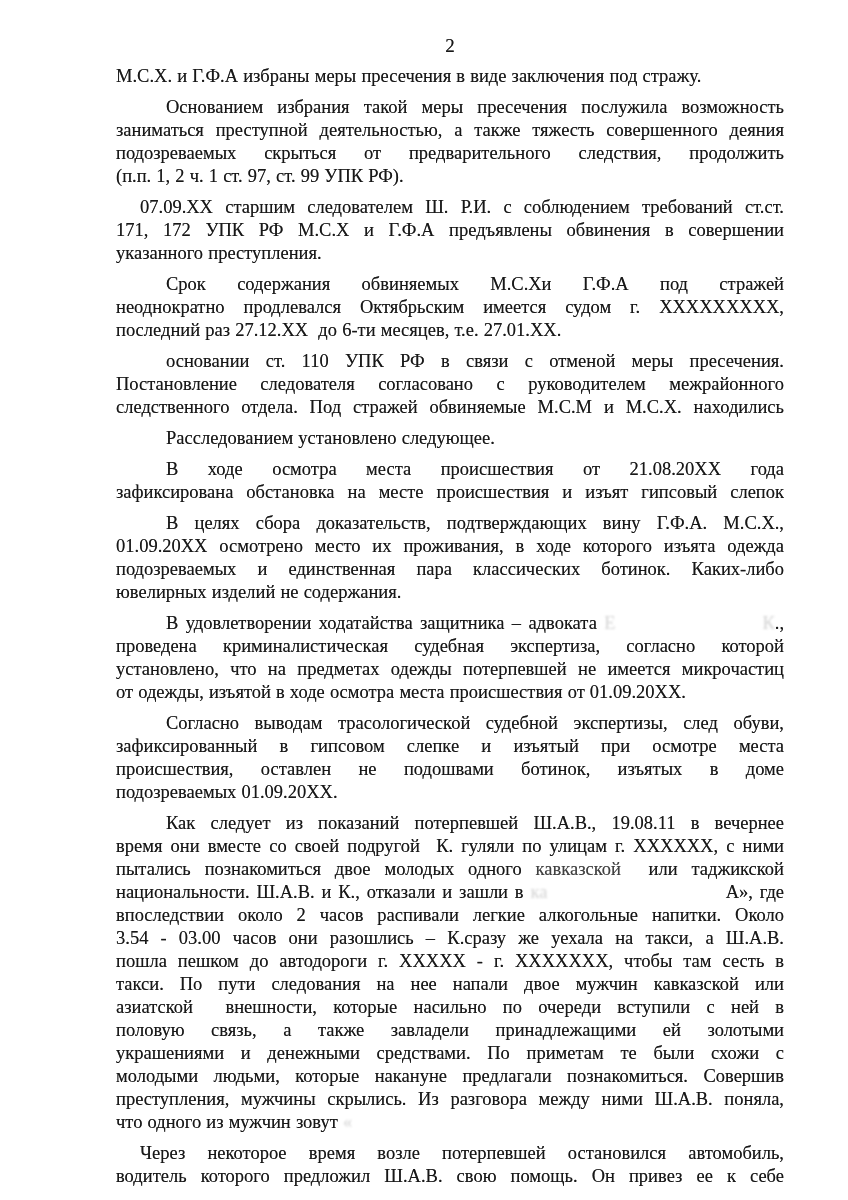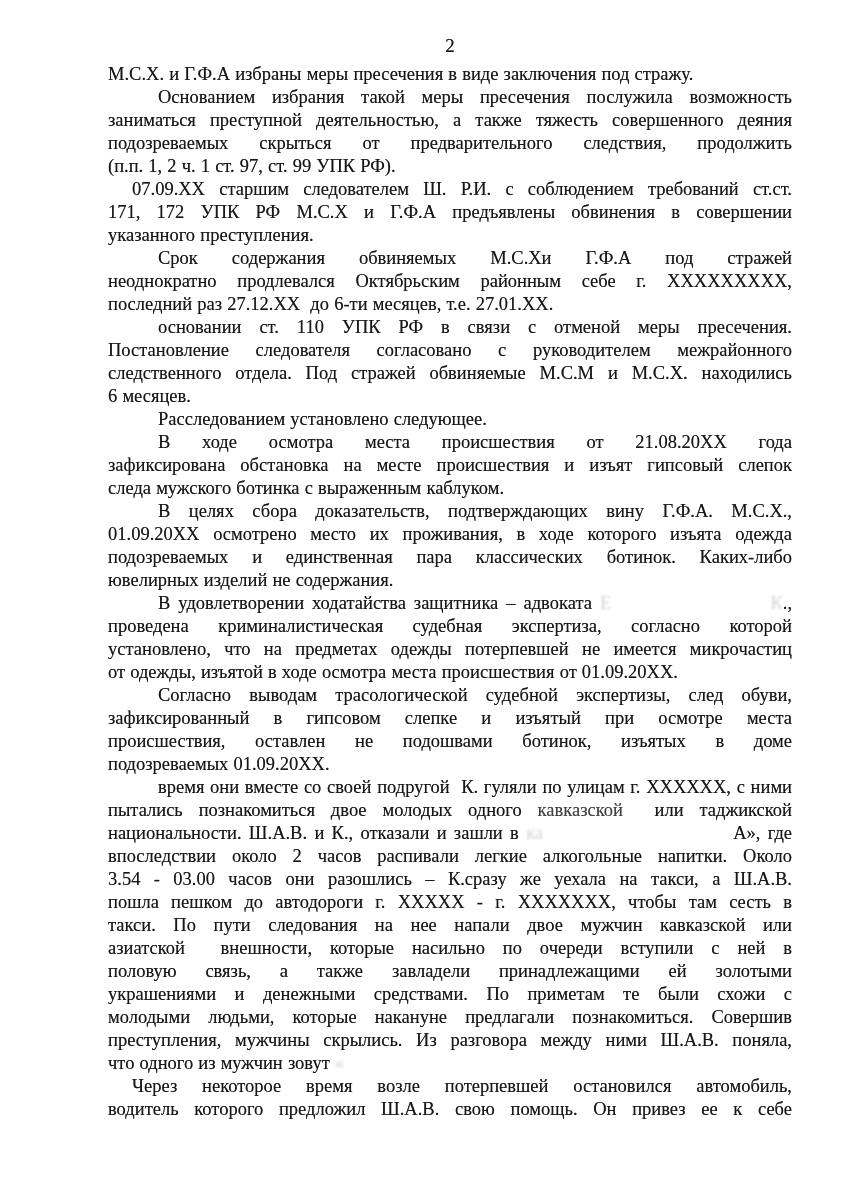--- a/index.html
+++ b/index.html
@@ -18,21 +18,21 @@
     color: #181818;
     overflow: hidden;
   }
   .page-number {
     font-size: 19px;
     line-height: 23px;
     text-align: center;
     margin-bottom: 6px;
     text-shadow: 0 0 0.6px rgba(0,0,0,0.55);
   }
-  .para { margin: 0; }
+  .para { margin: 8px; }
   .line {
     font-size: 18.5px;
     line-height: 23px;
     text-align: justify;
     text-align-last: justify;
     text-shadow: 0 0 0.6px rgba(0,0,0,0.55);
     word-spacing: 0.5px;
   }
   .line.last { text-align-last: left; }
   .para.indent-normal .line:first-child { text-indent: 50px; }
@@ -64,56 +64,55 @@
         <div class="line">подозреваемых скрыться от предварительного следствия, продолжить</div>
         <div class="line last">(п.п. 1, 2 ч. 1 ст. 97, ст. 99 УПК РФ).</div>
       </div>
       <div class="para indent-small">
         <div class="line">07.09.ХХ старшим следователем Ш. Р.И. с соблюдением требований ст.ст.</div>
         <div class="line">171, 172 УПК РФ М.С.Х и Г.Ф.А предъявлены обвинения в совершении</div>
         <div class="line last">указанного преступления.</div>
       </div>
       <div class="para indent-normal">
         <div class="line">Срок содержания обвиняемых М.С.Хи Г.Ф.А под стражей</div>
-        <div class="line">неоднократно продлевался Октябрьским районным себе г. ХХХХХХХХХ,</div>
+        <div class="line">неоднократно продлевался Октябрьским имеется судом г. ХХХХХХХХХ,</div>
         <div class="line last">последний раз 27.12.ХХ&nbsp; до 6-ти месяцев, т.е. 27.01.ХХ.</div>
       </div>
       <div class="para indent-normal">
         <div class="line">основании ст. 110 УПК РФ в связи с отменой меры пресечения.</div>
         <div class="line">Постановление следователя согласовано с руководителем межрайонного</div>
         <div class="line">следственного отдела. Под стражей обвиняемые М.С.М и М.С.Х. находились</div>
-        <div class="line last">6 месяцев.</div>
       </div>
       <div class="para indent-normal">
         <div class="line last">Расследованием установлено следующее.</div>
       </div>
       <div class="para indent-normal">
         <div class="line">В ходе осмотра места происшествия от 21.08.20ХХ года</div>
         <div class="line">зафиксирована обстановка на месте происшествия и изъят гипсовый слепок</div>
-        <div class="line last">следа мужского ботинка с выраженным каблуком.</div>
       </div>
       <div class="para indent-normal">
         <div class="line">В целях сбора доказательств, подтверждающих вину Г.Ф.А. М.С.Х.,</div>
         <div class="line">01.09.20ХХ осмотрено место их проживания, в ходе которого изъята одежда</div>
         <div class="line">подозреваемых и единственная пара классических ботинок. Каких-либо</div>
         <div class="line last">ювелирных изделий не содержания.</div>
       </div>
       <div class="para indent-normal">
         <div class="line"><span>В удовлетворении ходатайства защитника – адвоката </span><span class="faded">Е&nbsp;&nbsp;&nbsp;&nbsp;&nbsp;&nbsp;&nbsp;&nbsp;&nbsp;&nbsp;&nbsp;&nbsp;&nbsp;&nbsp;&nbsp;&nbsp;&nbsp;&nbsp;&nbsp;&nbsp;К</span><span>.,</span></div>
         <div class="line">проведена криминалистическая судебная экспертиза, согласно которой</div>
         <div class="line">установлено, что на предметах одежды потерпевшей не имеется микрочастиц</div>
         <div class="line last">от одежды, изъятой в ходе осмотра места происшествия от 01.09.20ХХ.</div>
       </div>
       <div class="para indent-normal">
         <div class="line">Согласно выводам трасологической судебной экспертизы, след обуви,</div>
         <div class="line">зафиксированный в гипсовом слепке и изъятый при осмотре места</div>
         <div class="line">происшествия, оставлен не подошвами ботинок, изъятых в доме</div>
         <div class="line last">подозреваемых 01.09.20ХХ.</div>
       </div>
       <div class="para indent-normal">
+        <div class="line">Как следует из показаний потерпевшей Ш.А.В., 19.08.11 в вечернее</div>
         <div class="line">время они вместе со своей подругой&nbsp; К. гуляли по улицам г. ХХХХХХ, с ними</div>
         <div class="line"><span>пытались познакомиться двое молодых одного </span><span class="dim">кавказской</span><span>&nbsp; или таджикской</span></div>
         <div class="line"><span>национальности. Ш.А.В. и К., отказали и зашли в </span><span class="faded">ка&nbsp;&nbsp;&nbsp;&nbsp;&nbsp;&nbsp;&nbsp;&nbsp;&nbsp;&nbsp;&nbsp;&nbsp;&nbsp;&nbsp;&nbsp;&nbsp;&nbsp;&nbsp;&nbsp;&nbsp;&nbsp;&nbsp;&nbsp;&nbsp;&nbsp;&nbsp;</span><span>А», где</span></div>
         <div class="line">впоследствии около 2 часов распивали легкие алкогольные напитки. Около</div>
         <div class="line">3.54 - 03.00 часов они разошлись – К.сразу же уехала на такси, а Ш.А.В.</div>
         <div class="line">пошла пешком до автодороги г. ХХХХХ - г. ХХХХХХХ, чтобы там сесть в</div>
         <div class="line">такси. По пути следования на нее напали двое мужчин кавказской или</div>
         <div class="line">азиатской&nbsp; внешности, которые насильно по очереди вступили с ней в</div>
         <div class="line">половую связь, а также завладели принадлежащими ей золотыми</div>
         <div class="line">украшениями и денежными средствами. По приметам те были схожи с</div>

